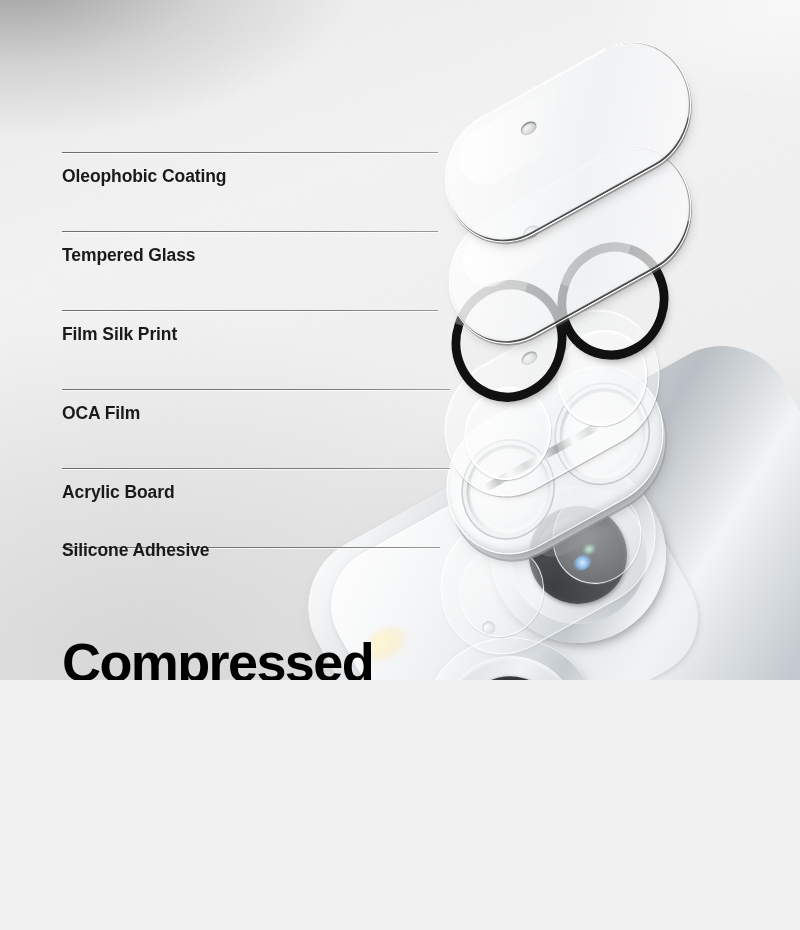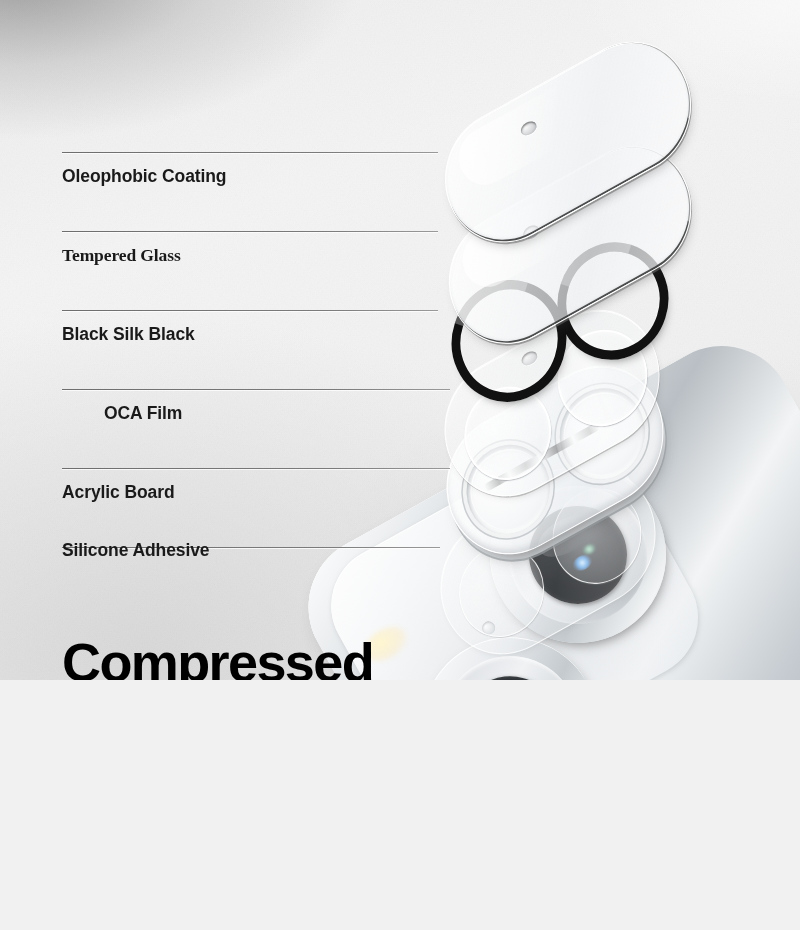--- a/index.html
+++ b/index.html
@@ -286,31 +286,31 @@
 
   <div class="labels">
 
     <div class="layer-row">
       <div class="layer-line" style="top:152px;width:376px;"></div>
       <div class="layer-text" style="top:166px;">Oleophobic Coating</div>
     </div>
 
     <div class="layer-row">
       <div class="layer-line" style="top:231px;width:376px;"></div>
-      <div class="layer-text" style="top:245px;font-family:Liberation Serif, serif;">Tempered Glass</div>
+      <div class="layer-text" style="top:245px;">Tempered Glass</div>
     </div>
 
     <div class="layer-row">
       <div class="layer-line" style="top:310px;width:376px;"></div>
-      <div class="layer-text" style="top:324px;">Black Silk Black</div>
+      <div class="layer-text" style="top:324px;">Film Silk Print</div>
     </div>
 
     <div class="layer-row">
       <div class="layer-line" style="top:389px;width:388px;"></div>
-      <div class="layer-text" style="top:403px;margin-left:42px;">OCA Film</div>
+      <div class="layer-text" style="top:403px;">OCA Film</div>
     </div>
 
     <div class="layer-row">
       <div class="layer-line" style="top:468px;width:388px;"></div>
       <div class="layer-text" style="top:482px;">Acrylic Board</div>
     </div>
 
     <div class="layer-row">
       <div class="layer-line" style="top:547px;width:378px;"></div>
       <div class="layer-text" style="top:540px;">Silicone Adhesive</div>

